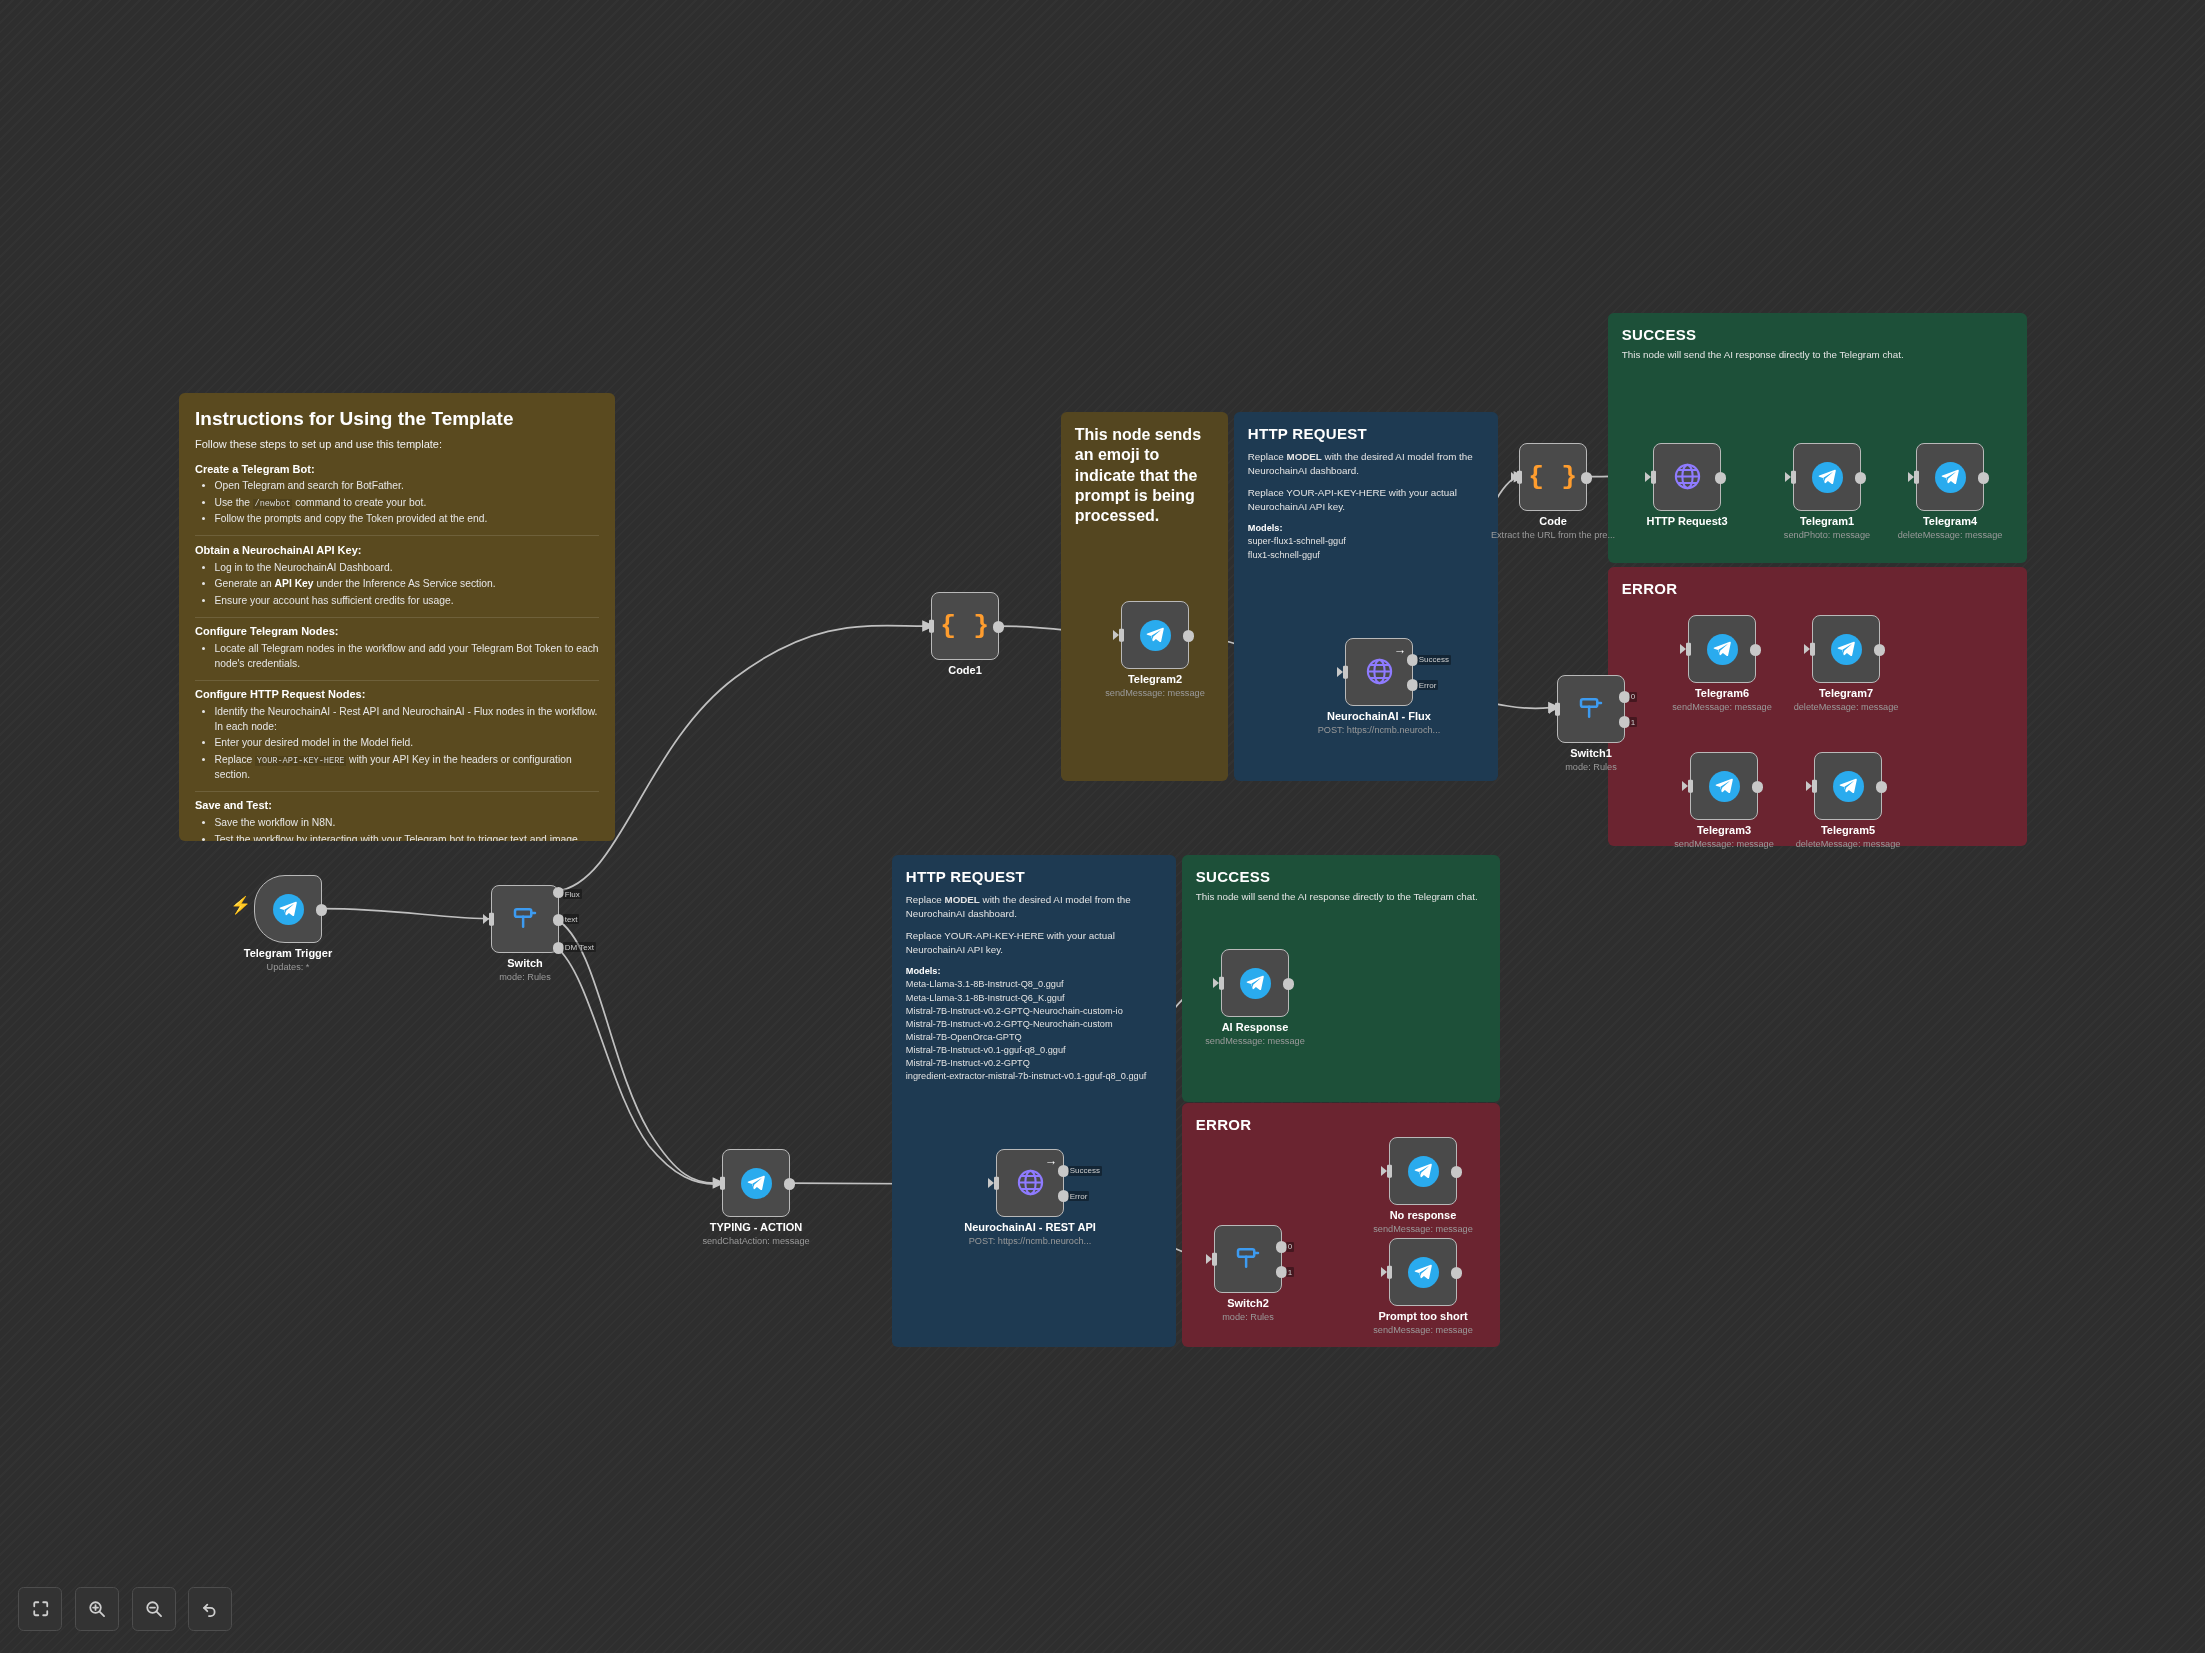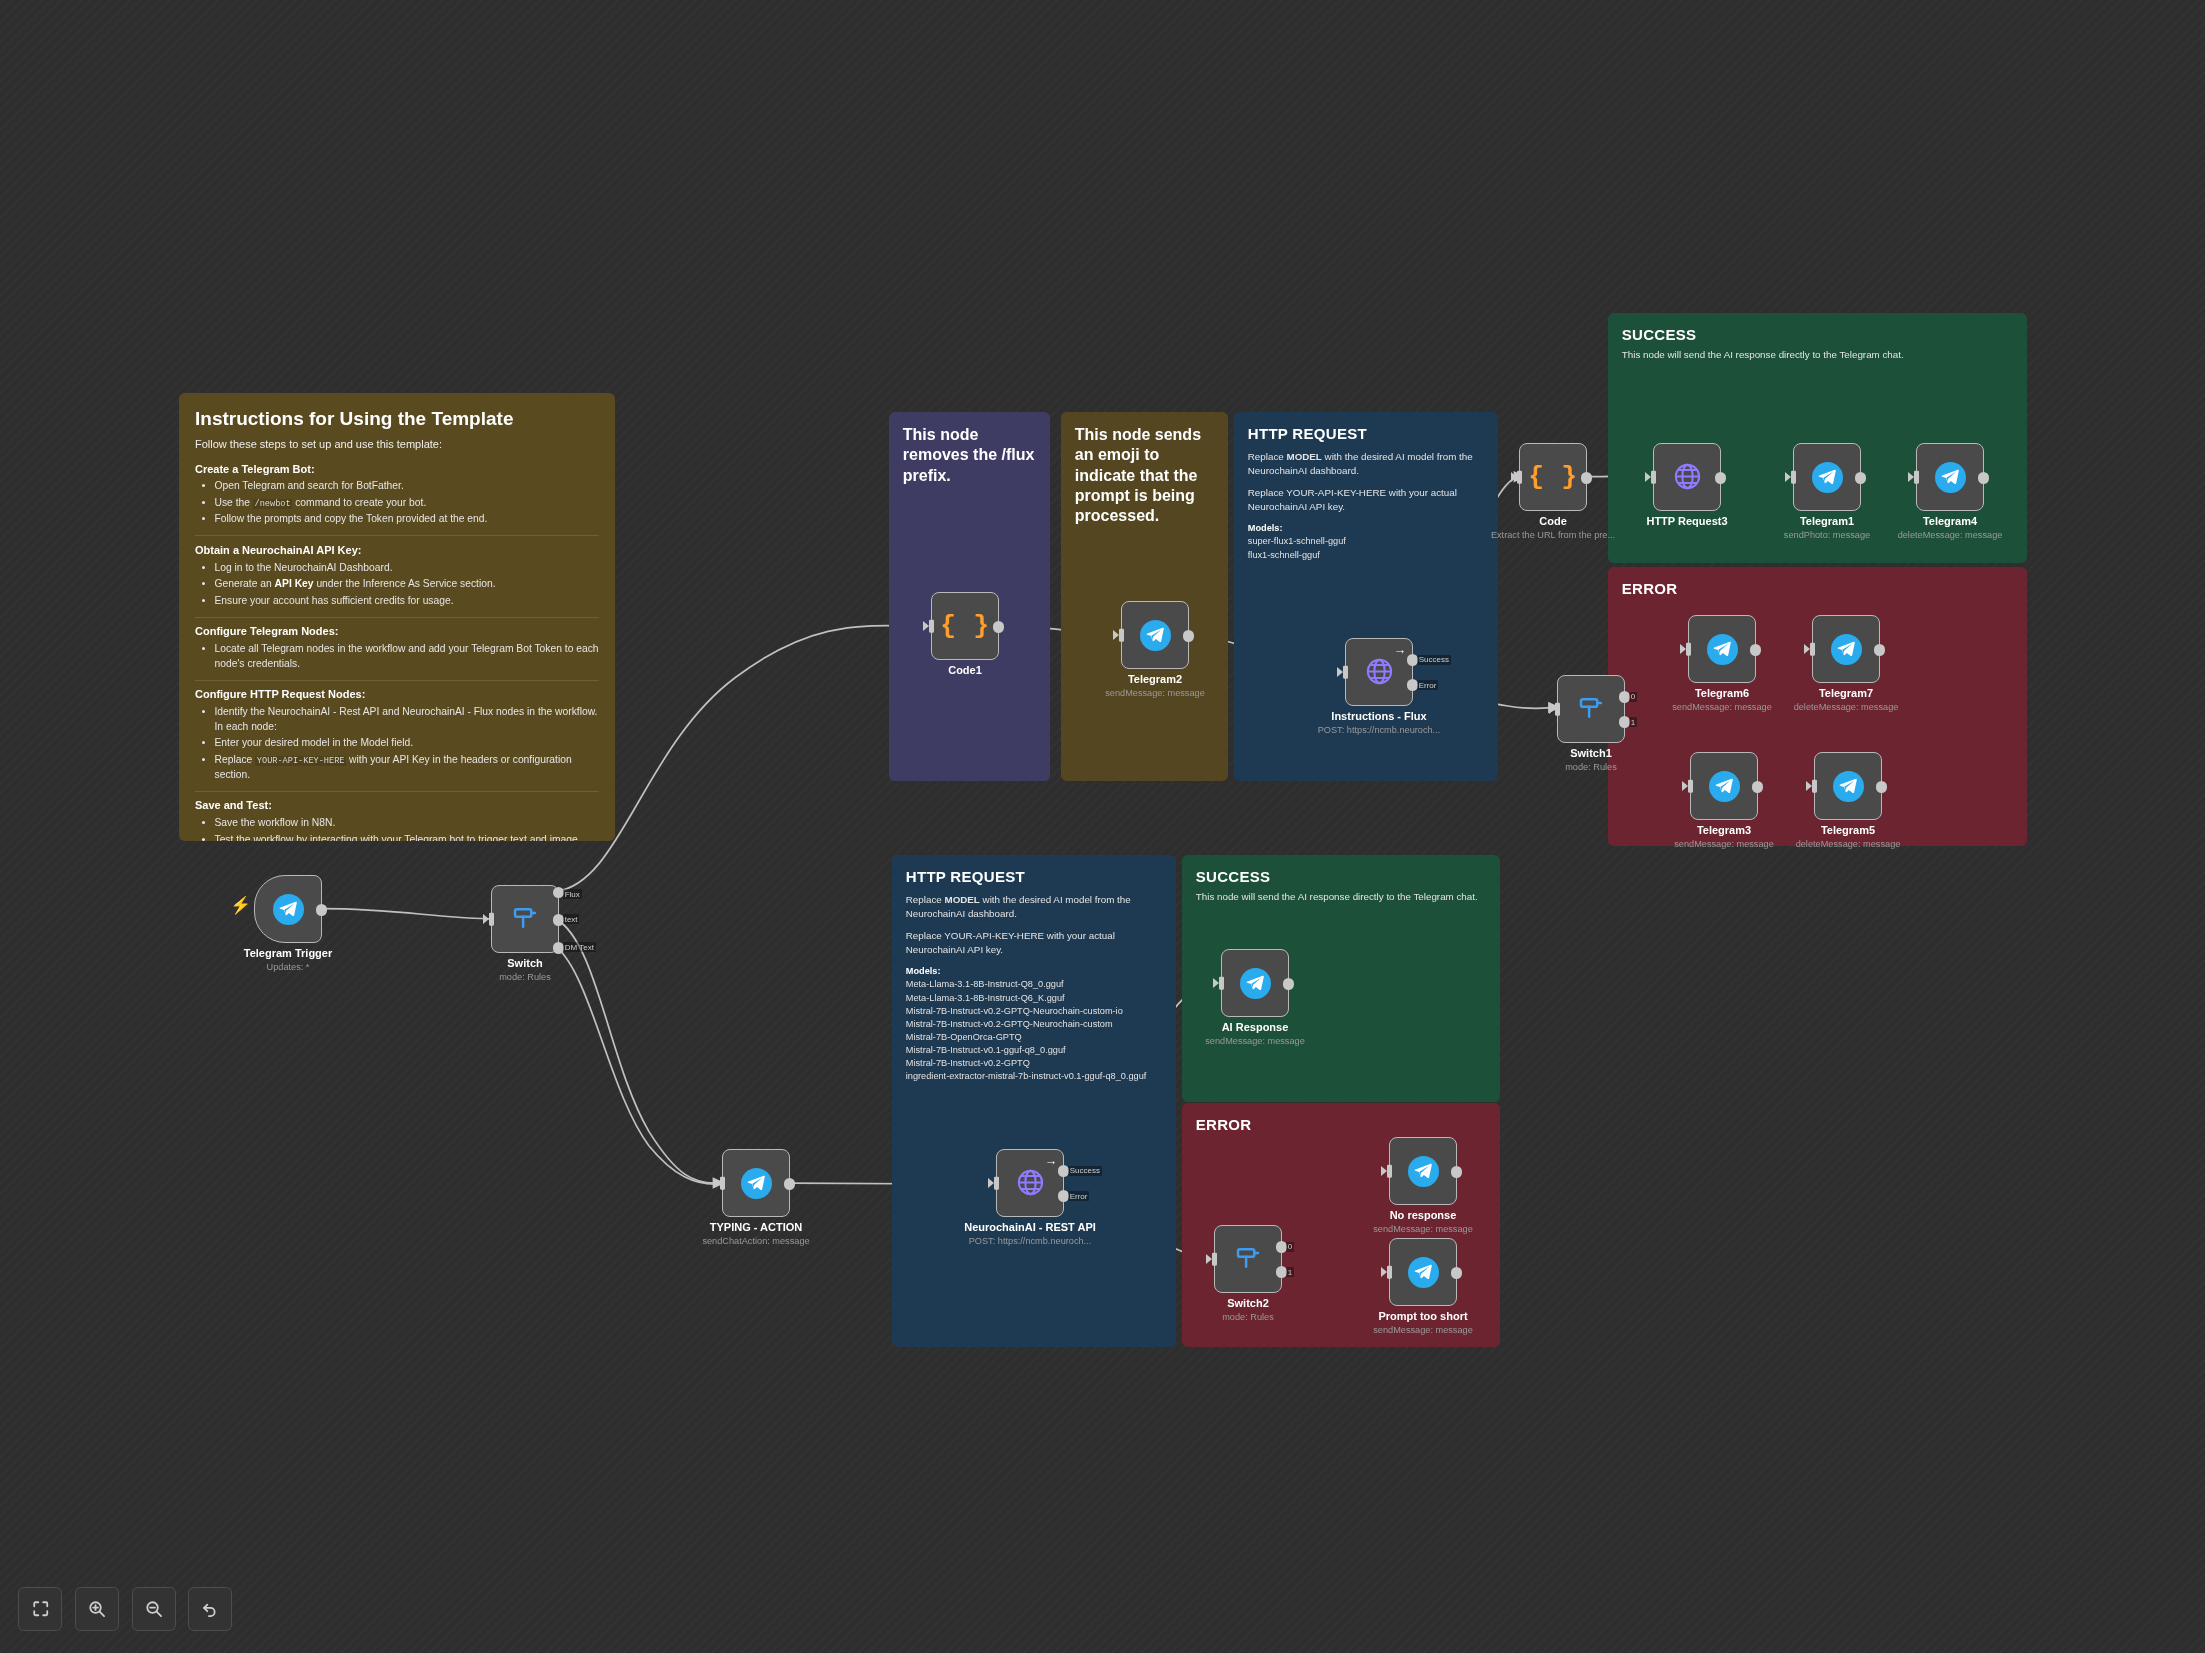--- a/index.html
+++ b/index.html
@@ -257,23 +257,20 @@
     </ul>
     <div class="rule"></div>
 
     <h3>Save and Test:</h3>
     <ul>
       <li>Save the workflow in N8N.</li>
       <li>Test the workflow by interacting with your Telegram bot to trigger text and image generation tasks.</li>
     </ul>
   </div>
 
-  <div class="sticky note-purple note-pad" style="left:889px; top:412px; width:161px; height:369px;">
-    <div class="note-h-lg">This node removes the /flux prefix.</div>
-  </div>
 
   <div class="sticky note-olive note-pad" style="left:1061px; top:412px; width:167px; height:369px;">
     <div class="note-h-lg">This node sends an emoji to indicate that the prompt is being processed.</div>
   </div>
 
   <div class="sticky note-blue note-pad" style="left:1234px; top:412px; width:264px; height:369px;">
     <div class="note-h-md">HTTP REQUEST</div>
     <div class="note-p">
       <span>Replace </span><b>MODEL</b><span> with the desired AI model from the NeurochainAI dashboard.</span>
     </div>
@@ -394,21 +391,21 @@
             <ellipse cx="12" cy="12" rx="4" ry="9"></ellipse>
             <path d="M3 12h18"></path>
             <path d="M4.6 7h14.8M4.6 17h14.8"></path>
         </svg>
       </span>
       <span class="port out" style="top:15px;"></span>
       <span class="port out" style="top:40px;"></span>
       <span class="port-label" style="left:71px; top:15.5px;">Success</span>
       <span class="port-label" style="left:71px; top:41px;">Error</span>
     </div>
-    <div class="node-label">Instructions - Flux</div>
+    <div class="node-label">NeurochainAI - Flux</div>
     <div class="node-sub">POST: https://ncmb.neuroch...</div>
   </div>
 
   <div class="node-wrap" style="left:1519px; top:443px;">
     <div class="node">
       <span class="inarrow"></span>
       <span class="inbar"></span>
       <span class="code-ic">{ }</span>
       <span class="port out" style="top:28px;"></span>
     </div>

